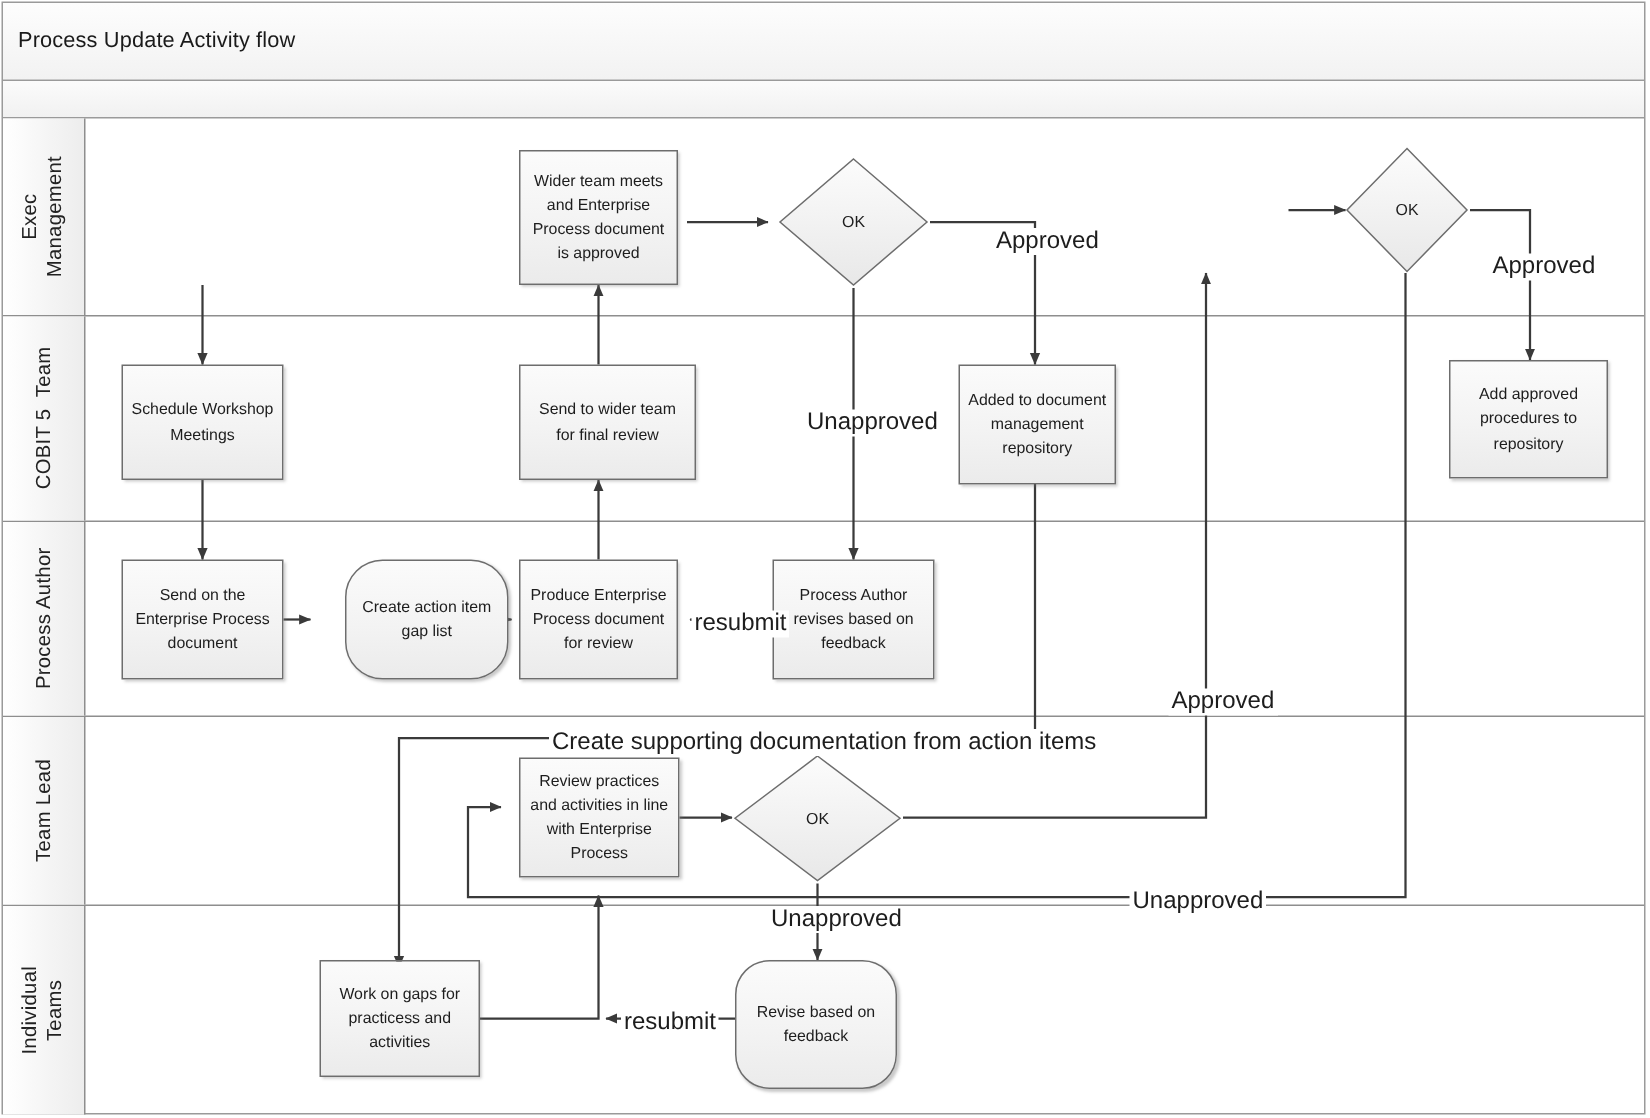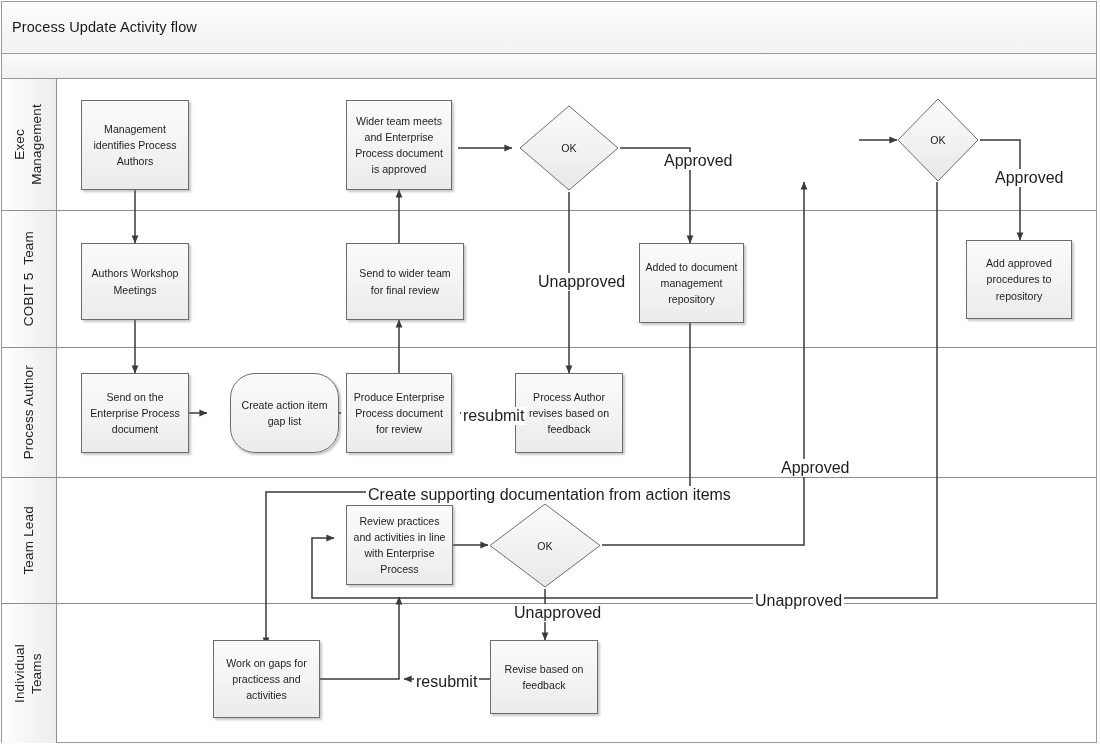--- a/index.html
+++ b/index.html
@@ -163,21 +163,20 @@
       <path d="M602,545 L804,545 L804,182" marker-end="url(#ah)"></path>
 
       <path d="M859,140 L897,140" marker-end="url(#ah)"></path>
 
       <path d="M980,140 L1020,140 L1020,240" marker-end="url(#ah)"></path>
 
       <path d="M937,182 L937,598 L312,598 L312,538 L334,538" marker-end="url(#ah)"></path>
     </g>
   </svg>
 
-  <div class="node" style="left:81px;top:100px;width:108px;height:90px;">Management identifies Process Authors</div>
 
   <div class="node" style="left:346px;top:100px;width:106px;height:90px;">Wider team meets and Enterprise Process document is approved</div>
 
   <div class="diamond-wrap" style="left:518px;top:104px;width:102px;height:88px;">
     <svg width="102" height="88" viewBox="0 0 102 88" xmlns="http://www.w3.org/2000/svg">
       <defs>
         <linearGradient id="dg1" x1="0" y1="0" x2="0" y2="1">
           <stop offset="0%" stop-color="#fcfcfc"></stop>
             <stop offset="100%" stop-color="#e8e8e8"></stop>
         </linearGradient>
@@ -194,21 +193,21 @@
         <linearGradient id="dg2" x1="0" y1="0" x2="0" y2="1">
           <stop offset="0%" stop-color="#fcfcfc"></stop>
             <stop offset="100%" stop-color="#e8e8e8"></stop>
         </linearGradient>
       </defs>
       <path d="M42,2 L82,43 L42,84 L2,43 Z" fill="url(#dg2)" stroke="#6d6d6d" stroke-width="1"></path>
     </svg>
     <div class="diamond-label">OK</div>
   </div>
 
-  <div class="node" style="left:81px;top:243px;width:108px;height:77px;">Authors Workshop Meetings</div>
+  <div class="node" style="left:81px;top:243px;width:108px;height:77px;">Schedule Workshop Meetings</div>
 
   <div class="node" style="left:346px;top:243px;width:118px;height:77px;">Send to wider team for final review</div>
 
   <div class="node" style="left:639px;top:243px;width:105px;height:80px;text-align:center;">Added to document management repository</div>
 
   <div class="node" style="left:966px;top:240px;width:106px;height:79px;text-align:center;">Add approved procedures to repository</div>
 
   <div class="node" style="left:81px;top:373px;width:108px;height:80px;">Send on the Enterprise Process document</div>
 
   <div class="node" style="left:230px;top:373px;width:109px;height:80px;border-radius:25px;">Create action item gap list</div>
@@ -227,21 +226,21 @@
             <stop offset="100%" stop-color="#e8e8e8"></stop>
         </linearGradient>
       </defs>
       <path d="M57,2 L112,43.5 L57,85 L2,43.5 Z" fill="url(#dg3)" stroke="#6d6d6d" stroke-width="1"></path>
     </svg>
     <div class="diamond-label">OK</div>
   </div>
 
   <div class="node" style="left:213px;top:640px;width:107px;height:78px;">Work on gaps for practicess and activities</div>
 
-  <div class="node" style="left:490px;top:640px;width:108px;height:74px;">Revise based on feedback</div>
+  <div class="node" style="left:490px;top:640px;width:108px;height:86px;border-radius:23px;">Revise based on feedback</div>
 
   <div class="edge-label" style="left:662px;top:152px;">Approved</div>
 
   <div class="edge-label" style="left:536px;top:273px;">Unapproved</div>
 
   <div class="edge-label" style="left:993px;top:169px;">Approved</div>
 
   <div class="edge-label" style="left:461px;top:407px;">resubmit</div>
 
   <div class="edge-label" style="left:366px;top:486px;">Create supporting documentation from action items</div>

